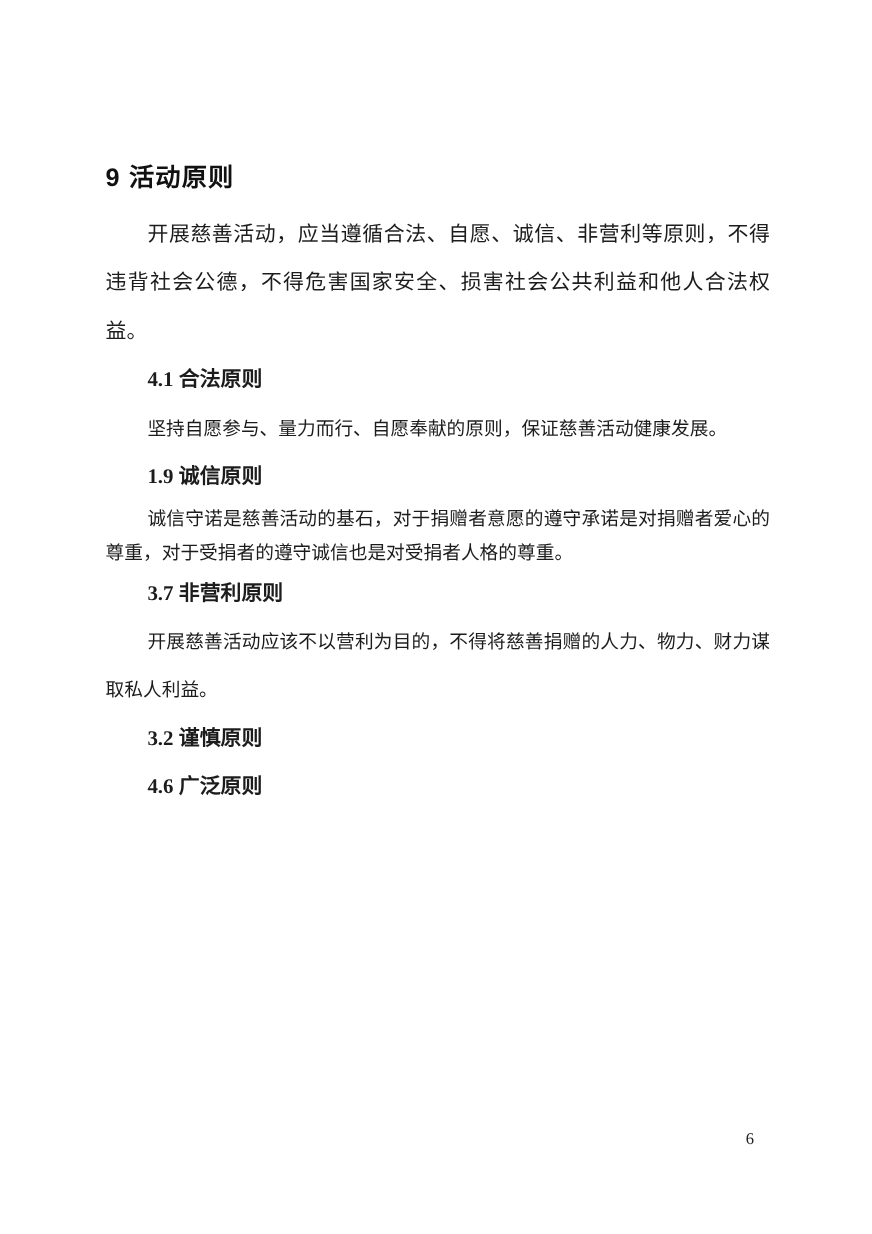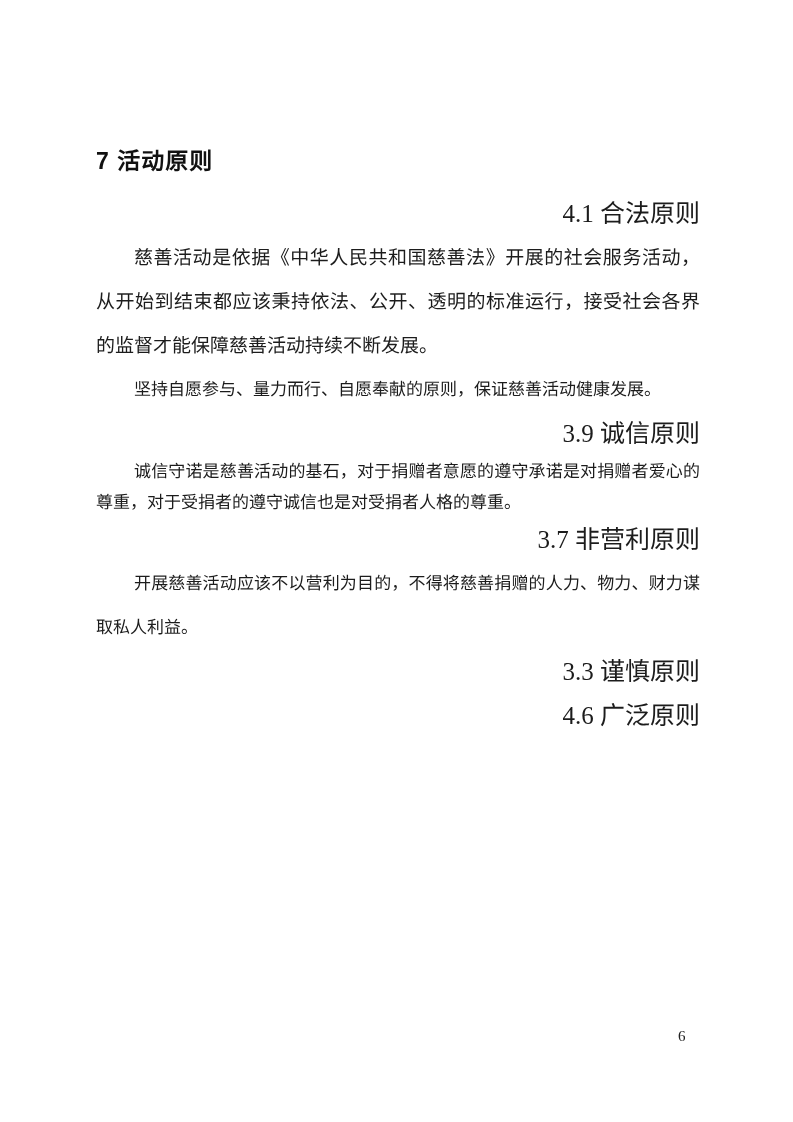--- a/index.html
+++ b/index.html
@@ -24,26 +24,25 @@
     margin: 0 0 16px 0;
     font-family: "Liberation Sans", "DejaVu Sans", sans-serif;
     font-weight: 700;
     font-size: 23px;
     line-height: 30px;
     letter-spacing: 1px;
     color: #111111;
   }
   .sec-heading {
     margin: 0;
-    font-size: 25px;
-    font-weight: 400;
+    font-size: 19px;
+    font-weight: 700;
     line-height: 44px;
     text-indent: 38px;
     white-space: nowrap;
-    text-align: right;
   }
   .body-para {
     margin: 0;
     font-size: 19px;
     line-height: 44px;
     text-align: justify;
     text-indent: 38px;
     word-break: break-all;
     overflow-wrap: anywhere;
   }
@@ -61,38 +60,38 @@
     font-size: 15px;
     line-height: 20px;
     color: #222222;
   }
 </style>
 </head>
 <body>
 
 <div class="doc-page">
 
-  <h1 class="doc-title">7 活动原则</h1>
+  <h1 class="doc-title">9 活动原则</h1>
 
+  <p class="body-para">开展慈善活动，应当遵循合法、自愿、诚信、非营利等原则，不得违背社会公德，不得危害国家安全、损害社会公共利益和他人合法权益。</p>
 
   <h2 class="sec-heading">4.1 合法原则</h2>
 
-  <p class="body-para">慈善活动是依据《中华人民共和国慈善法》开展的社会服务活动，从开始到结束都应该秉持依法、公开、透明的标准运行，接受社会各界的监督才能保障慈善活动持续不断发展。</p>
 
 
   <p class="body-para fit">坚持自愿参与、量力而行、自愿奉献的原则，保证慈善活动健康发展。</p>
 
-  <h2 class="sec-heading">3.9 诚信原则</h2>
+  <h2 class="sec-heading">1.9 诚信原则</h2>
 
   <p class="body-para fit compress">诚信守诺是慈善活动的基石，对于捐赠者意愿的遵守承诺是对捐赠者爱心的尊重，对于受捐者的遵守诚信也是对受捐者人格的尊重。</p>
 
   <h2 class="sec-heading">3.7 非营利原则</h2>
 
   <p class="body-para fit">开展慈善活动应该不以营利为目的，不得将慈善捐赠的人力、物力、财力谋取私人利益。</p>
 
-  <h2 class="sec-heading">3.3 谨慎原则</h2>
+  <h2 class="sec-heading">3.2 谨慎原则</h2>
 
 
   <h2 class="sec-heading">4.6 广泛原则</h2>
 
   <div class="page-number">6</div>
 
 </div>
 
 </body></html>

